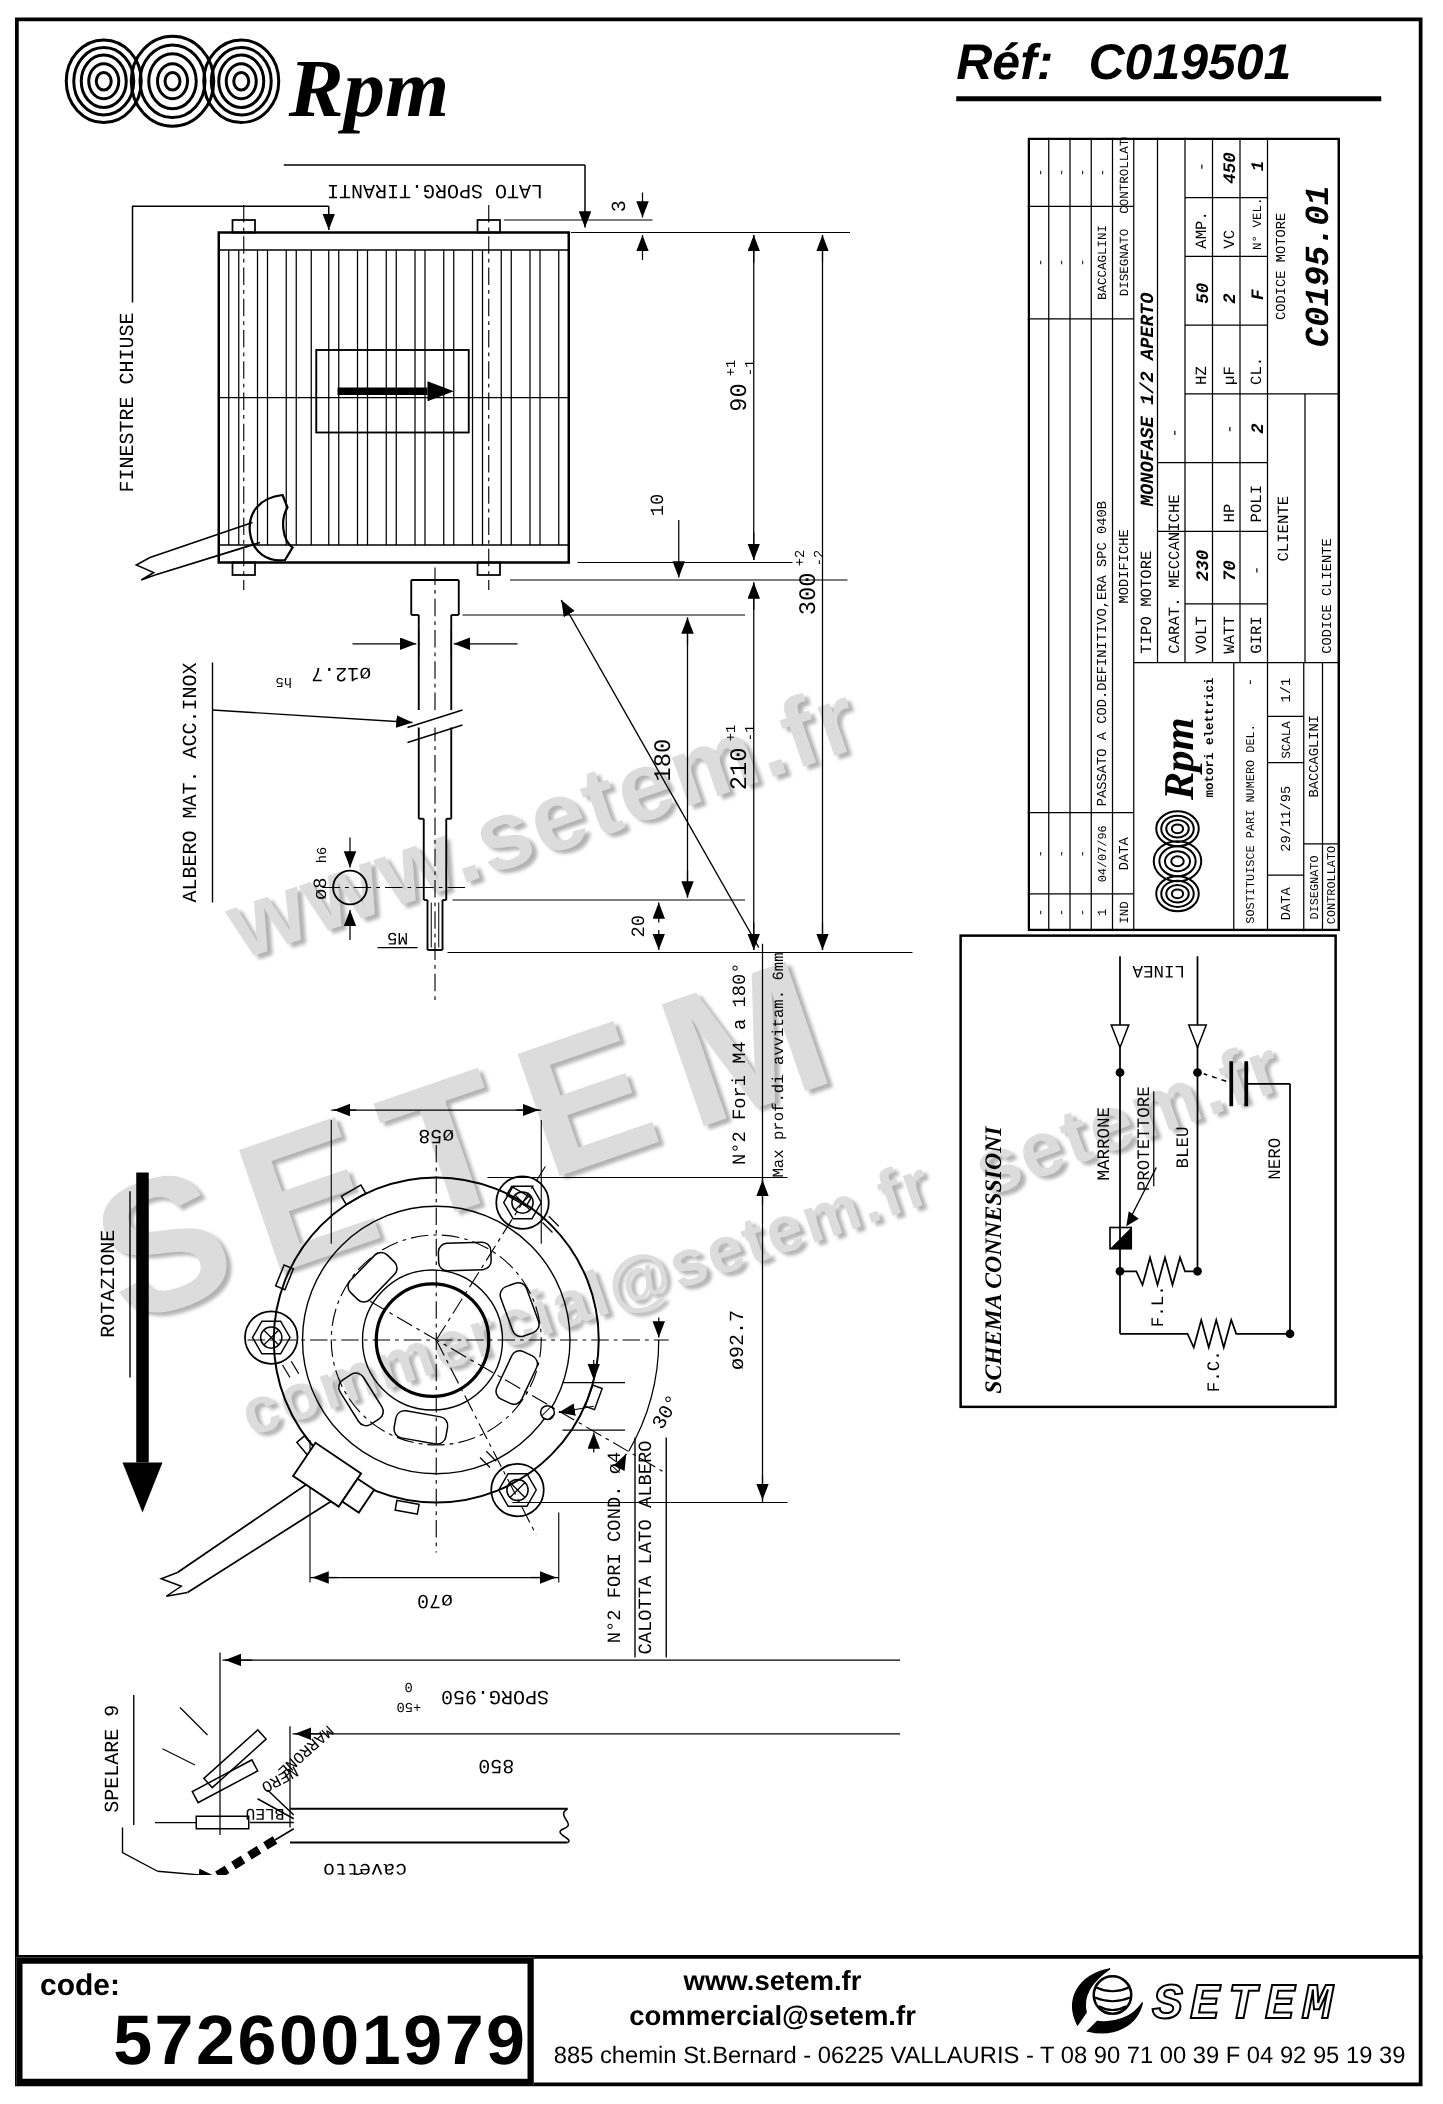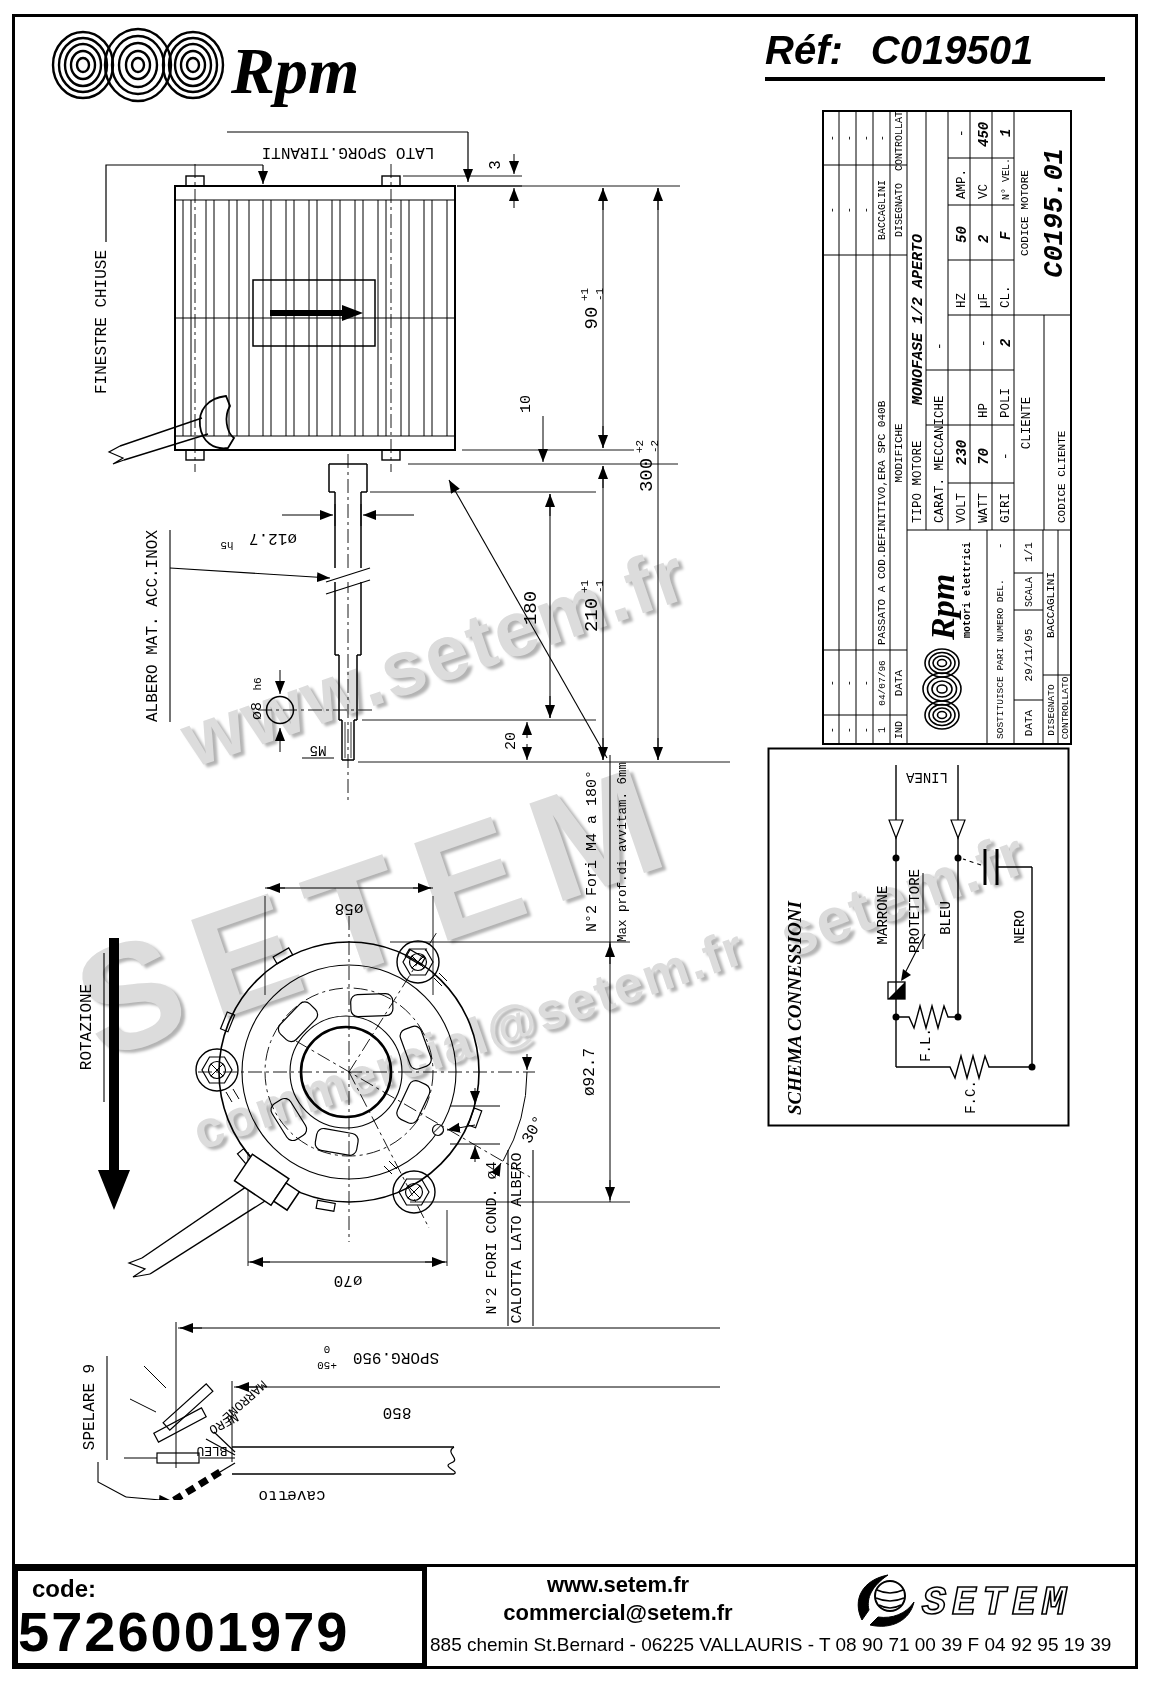--- a/index.html
+++ b/index.html
@@ -24,25 +24,25 @@
   .bi{font-style:italic;font-weight:bold;}
   .serif{font-family:"Liberation Serif",serif;}
   .ln{stroke:#000;fill:none;}
   
   #refbox{left:765px;top:28px;width:340px;border-bottom:4px solid #000;padding-bottom:4px;
           font-size:40px;font-weight:bold;font-style:italic;z-index:3;}
   #refbox .rv{margin-left:28px;}
   
   #codebox{left:13px;top:1566px;width:404px;height:92px;border:5px solid #000;background:#fff;z-index:4;}
   #codebox .cl{position:absolute;left:14px;top:4px;font-size:24px;font-weight:bold;}
-  #codebox .cv{position:absolute;left:0;right:0;top:28px;text-align:left;font-size:56px;font-weight:bold;letter-spacing:2px;}
+  #codebox .cv{position:absolute;left:0;right:0;top:28px;text-align:right;font-size:56px;font-weight:bold;letter-spacing:2px;}
   #footinfo{left:428px;top:1568px;width:710px;height:99px;background:transparent;z-index:3;}
   #footinfo .fw{position:absolute;left:50px;top:4px;width:280px;text-align:center;font-size:22px;font-weight:bold;}
   #footinfo .fe{position:absolute;left:20px;top:32px;width:340px;text-align:center;font-size:22px;font-weight:bold;}
-  #footinfo .fa{position:absolute;left:2px;top:66px;width:700px;font-size:19px;white-space:nowrap;}
+  #footinfo .fa{position:absolute;left:15px;top:66px;width:700px;font-size:19px;white-space:nowrap;}
 </style>
 </head>
 <body>
 
 <div class="wm" id="wm1">www.setem.fr</div>
 <div class="wm" id="wm2">SETEM</div>
 <div class="wm" id="wm3">commercial@setem.fr</div>
 <div class="wm" id="wm4">setem.fr</div>
 
 <div class="abs frame"></div>

